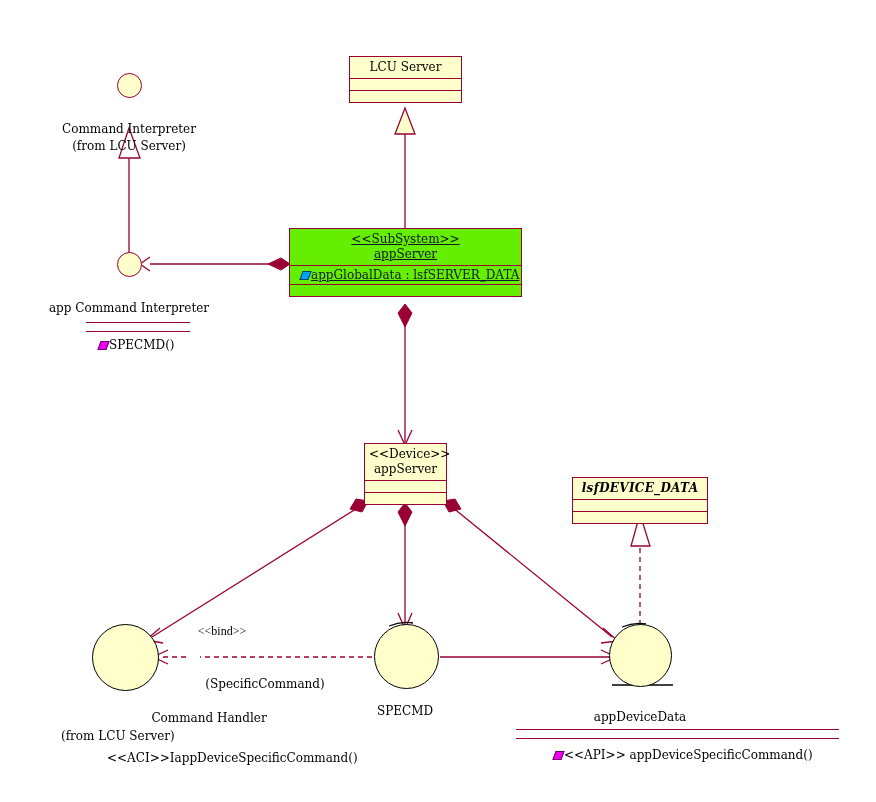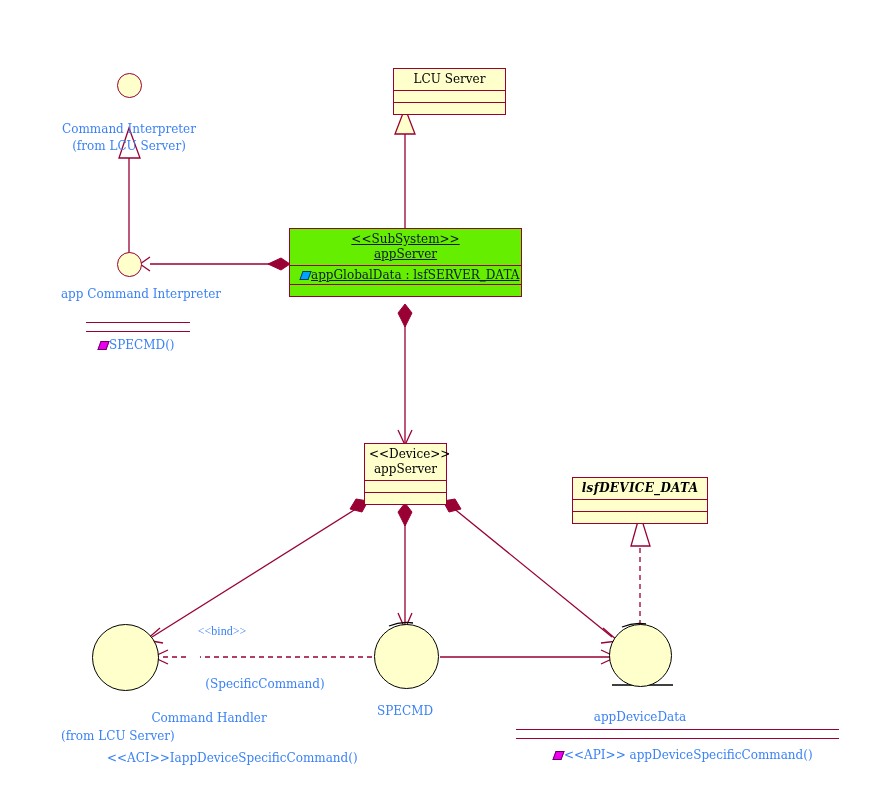--- a/index.html
+++ b/index.html
@@ -83,21 +83,21 @@
     box-sizing: border-box;
   }
   .uml-circle.red { border: 1px solid #990033; }
   .uml-circle.black { border: 1px solid #000000; }
 
   
   .lbl {
     position: absolute;
     font-size: 12px;
     line-height: 14px;
-    color: #3b82f6;
+    color: #000000;
     white-space: nowrap;
   }
   .lbl.c { transform: translateX(-50%); }
 
   
   .rule {
     position: absolute;
     height: 0;
     border-top: 1px solid #990033;
   }
@@ -191,21 +191,21 @@
       <path d="M110,634 q12,-6 24,-4"></path>
       <path d="M114,644 q10,-7 22,-6"></path>
       <path d="M389,626 q12,-5 24,-3"></path>
       <path d="M393,636 q10,-7 22,-6"></path>
       <path d="M622,627 q12,-5 24,-3"></path>
     </g>
     
     <line x1="612" y1="685" x2="673" y2="685" stroke="#000000" stroke-width="1.3"></line>
   </svg>
 
-  <div class="uml-box" style="left:349px; top:68px; width:113px;margin-left:44px;">
+  <div class="uml-box" style="left:349px; top:56px; width:113px;">
     <div class="sec box-title">
       <span class="namepart">LCU Server</span>
     </div>
     <div class="sec empty-sec"></div>
     <div class="sec empty-sec"></div>
   </div>
 
   <div class="uml-box green" style="left:289px; top:228px; width:233px;">
     <div class="sec box-title">
       <span class="stereo">&lt;&lt;SubSystem&gt;&gt;</span>
@@ -242,21 +242,21 @@
 
   <div class="uml-circle black" style="left:92px; top:624px; width:67px; height:67px;"></div>
 
   <div class="uml-circle black" style="left:374px; top:624px; width:65px; height:65px;"></div>
 
   <div class="uml-circle black" style="left:609px; top:624px; width:63px; height:63px;"></div>
 
   <div class="lbl c" style="left:129px; top:122px;">Command Interpreter</div>
   <div class="lbl c" style="left:129px; top:139px;">(from LCU Server)</div>
 
-  <div class="lbl c" style="left:129px; top:287px;margin-left:12px;">app Command Interpreter</div>
+  <div class="lbl c" style="left:129px; top:301px;">app Command Interpreter</div>
   <div class="rule" style="left:86px; top:322px; width:104px;"></div>
   <div class="rule" style="left:86px; top:331px; width:104px;"></div>
   <div class="lbl" style="left:99px; top:338px;">
     <span class="vis magenta"></span><span>SPECMD()</span>
   </div>
 
   <div class="lbl c" style="left:209px; top:711px;">Command Handler</div>
   <div class="lbl" style="left:61px; top:729px;">(from LCU Server)</div>
   <div class="lbl" style="left:107px; top:751px;">&lt;&lt;ACI&gt;&gt;IappDeviceSpecificCommand()</div>
 

